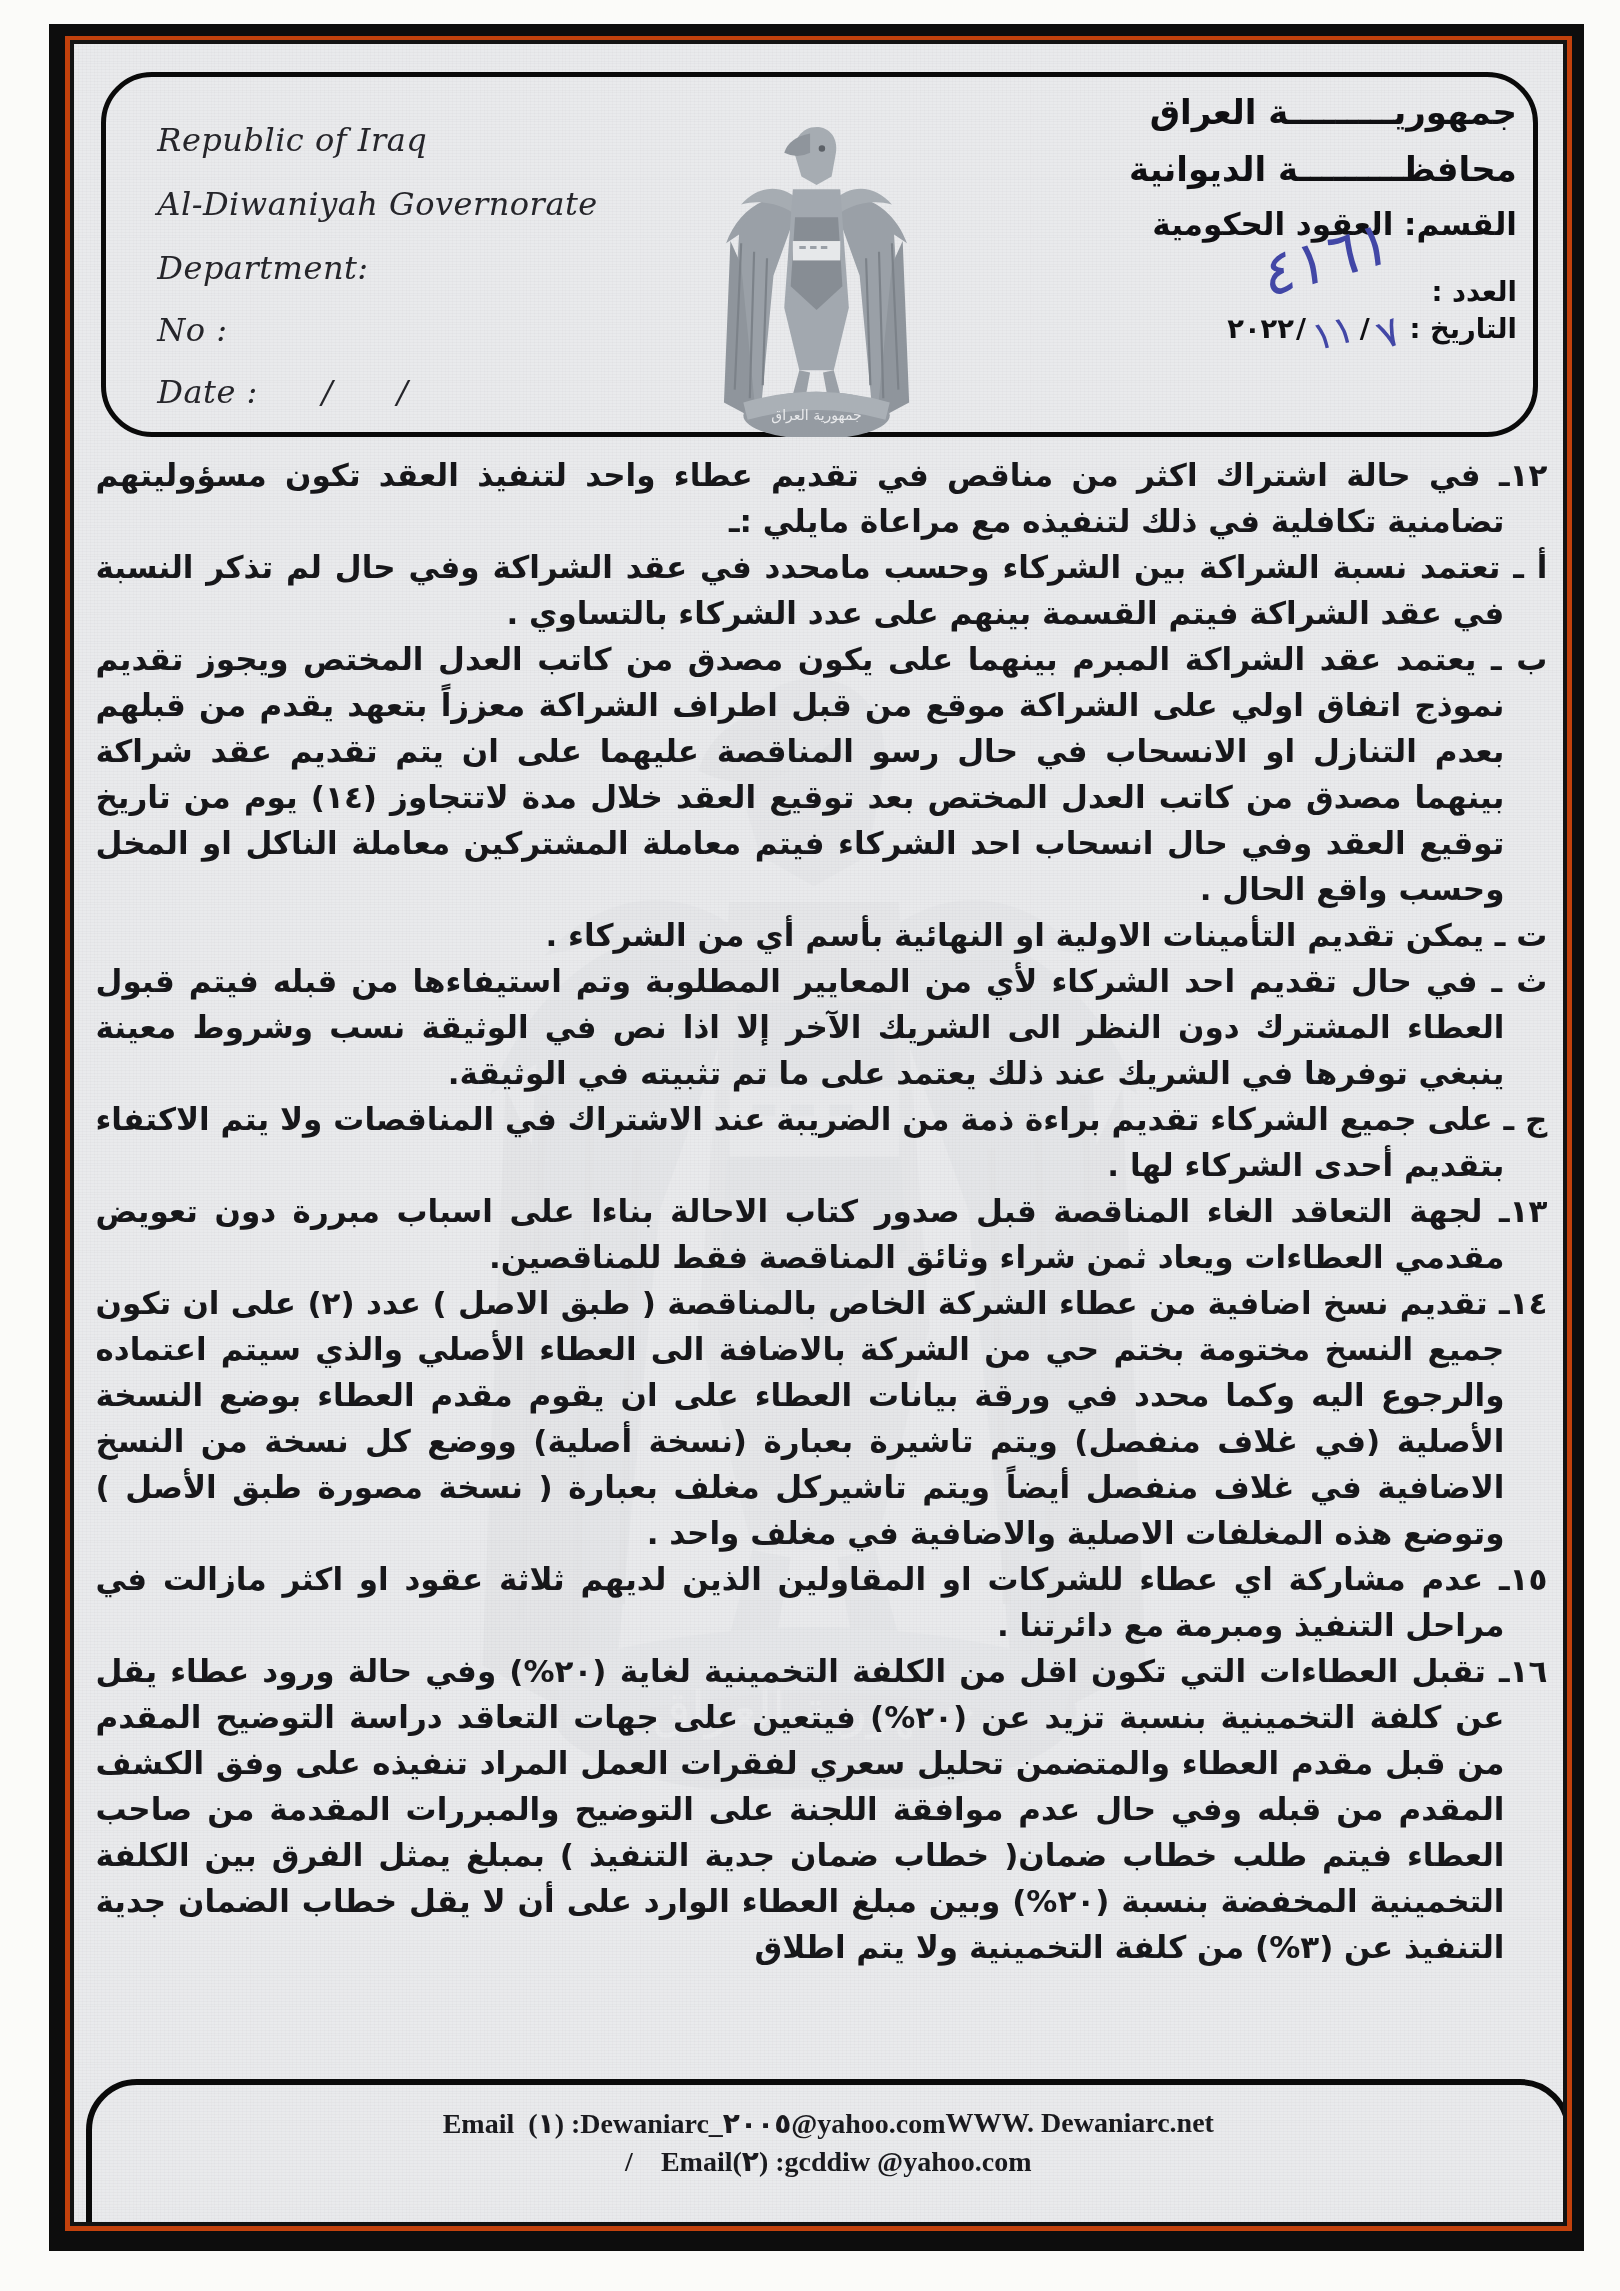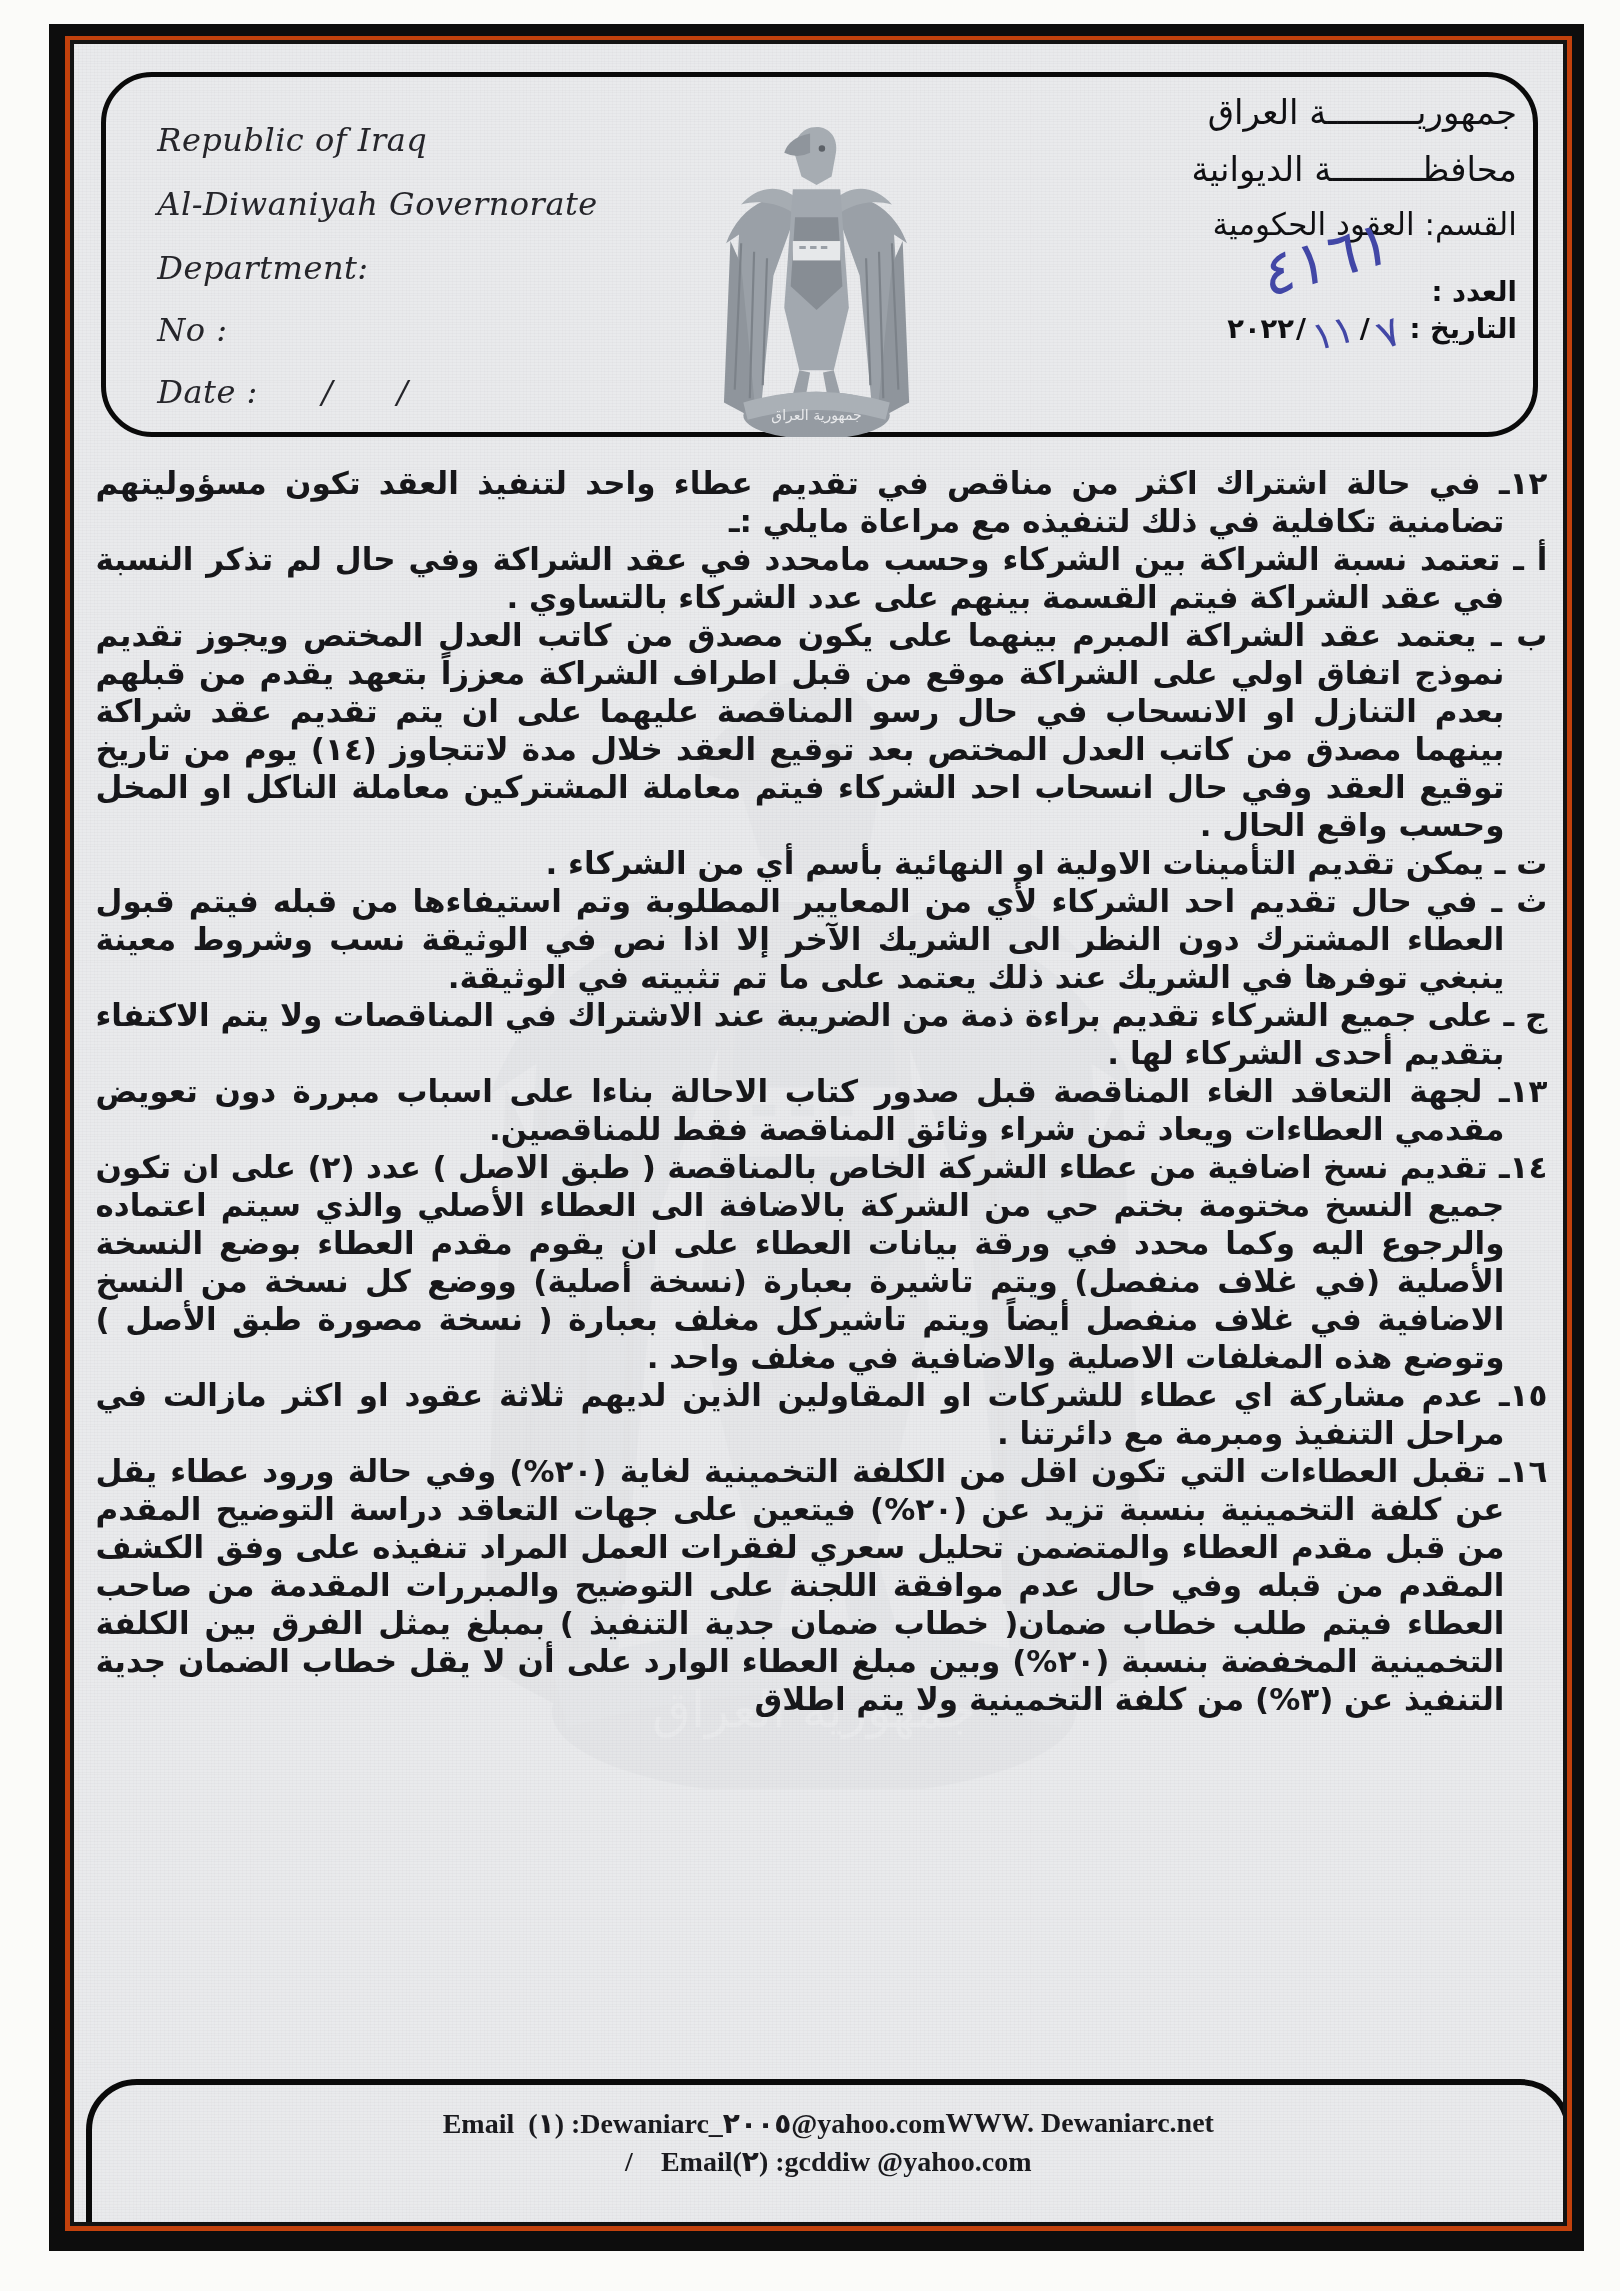--- a/index.html
+++ b/index.html
@@ -37,44 +37,44 @@
     font-family:"DejaVu Serif",serif;font-style:italic;
     font-size:32px;color:#25252a;line-height:1.0;
     letter-spacing:0.5px;
   }
   .header-left .hl{margin-bottom:30px;white-space:pre;}
   .header-left .hl.gap{margin-bottom:32px;}
   .header-right{
     position:absolute;right:15.7px;top:15.7px;width:451px;
     direction:rtl;text-align:right;color:#101013;
   }
-  .ar-line{font-weight:normal;font-size:34px;margin-bottom:16.7px;white-space:nowrap;}
+  .ar-line{font-weight:bold;font-size:34px;margin-bottom:16.7px;white-space:nowrap;}
   .ar-line.dept{font-size:31px;margin-bottom:5.9px;}
   .meta-line{
     direction:rtl;display:flex;align-items:center;
     font-weight:bold;font-size:27.4px;margin-bottom:2px;white-space:nowrap;
   }
   .hand{color:#4247a6;font-family:"DejaVu Sans",sans-serif;font-weight:normal;}
   .hand-number{
     display:inline-block;font-size:61px;
     transform:rotate(-16deg) skewX(-10deg) translateY(-13.7px);
     margin-right:37px;letter-spacing:5.9px;
   }
   .hand-day{display:inline-block;font-size:41px;transform:rotate(-22deg);margin:0 9.8px -7.8px 5.9px;}
   .hand-month{display:inline-block;font-size:39px;transform:rotate(-14deg);margin:0 3.9px -7.8px 3.9px;}
   .date-sep{margin:0 2px;}
   .num-row{margin-top:9.8px;height:55px;align-items:flex-end;}
   
   .emblem{position:absolute;left:50%;top:37px;transform:translateX(-51%);width:245px;height:323px;}
   .watermark{position:absolute;left:284px;top:588px;width:912px;height:1157px;opacity:.05;pointer-events:none;}
   
   .body-text{
-    position:absolute;left:21.6px;right:15.7px;top:420px;
+    position:absolute;left:21.6px;right:15.7px;top:408px;
     direction:rtl;color:#17171a;
-    font-size:31px;font-weight:bold;line-height:38px;
+    font-size:31px;font-weight:bold;line-height:46px;
     text-align:justify;
   }
   .body-text p{margin:0;padding-right:43px;text-indent:-43px;}
   
   .footer-box{
     position:absolute;left:11.8px;right:-7.8px;top:2035px;height:235px;
     box-sizing:border-box;
     border:6.9px solid #0a0a0a;border-radius:51px 51px 0 0;
     font-family:"Liberation Serif","DejaVu Sans",serif;font-weight:bold;
     color:#1a1a1e;text-align:center;

